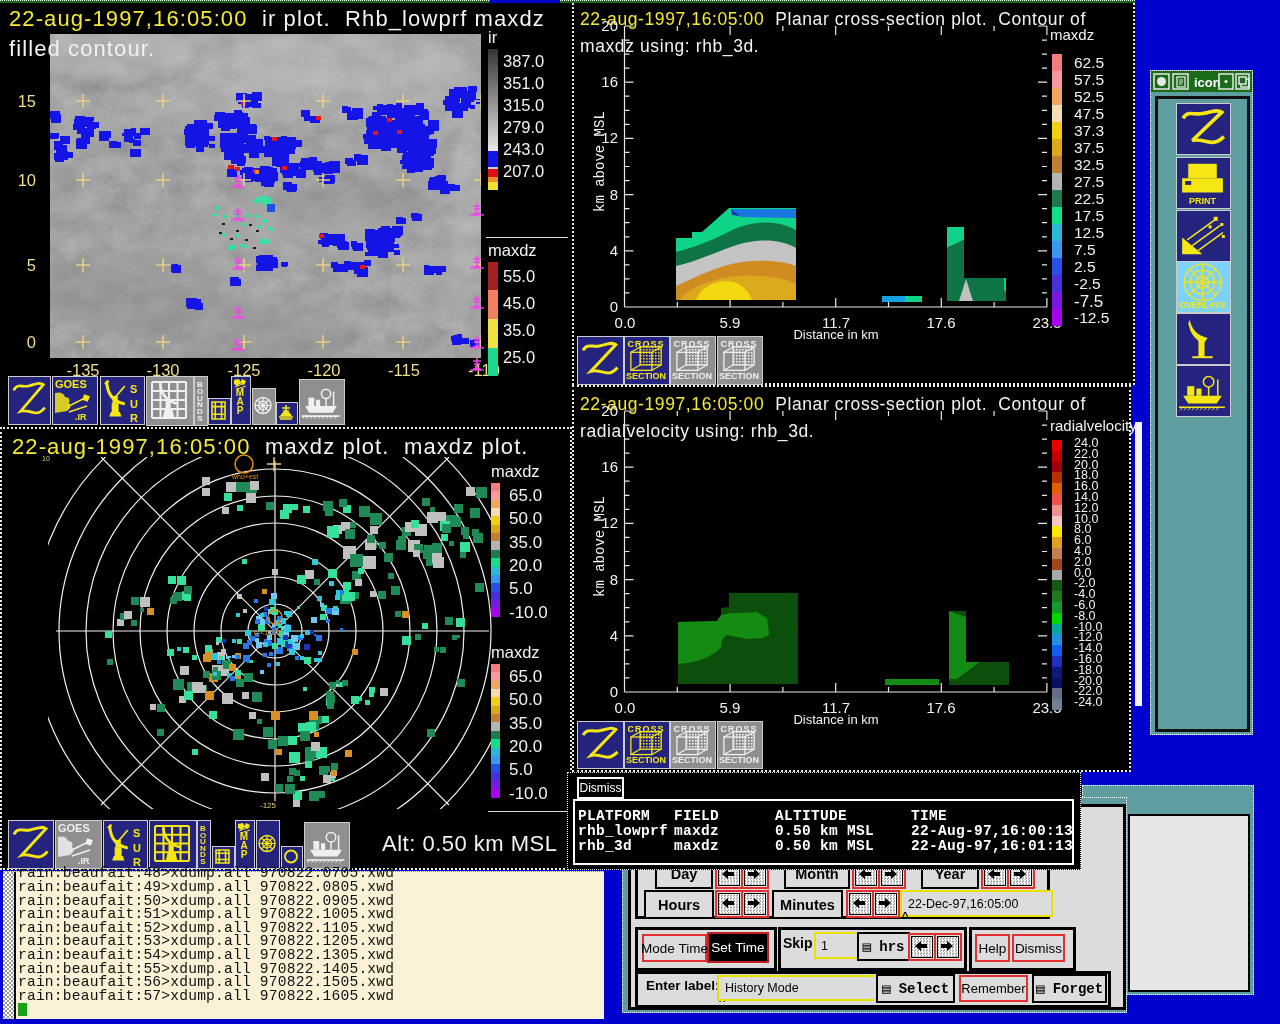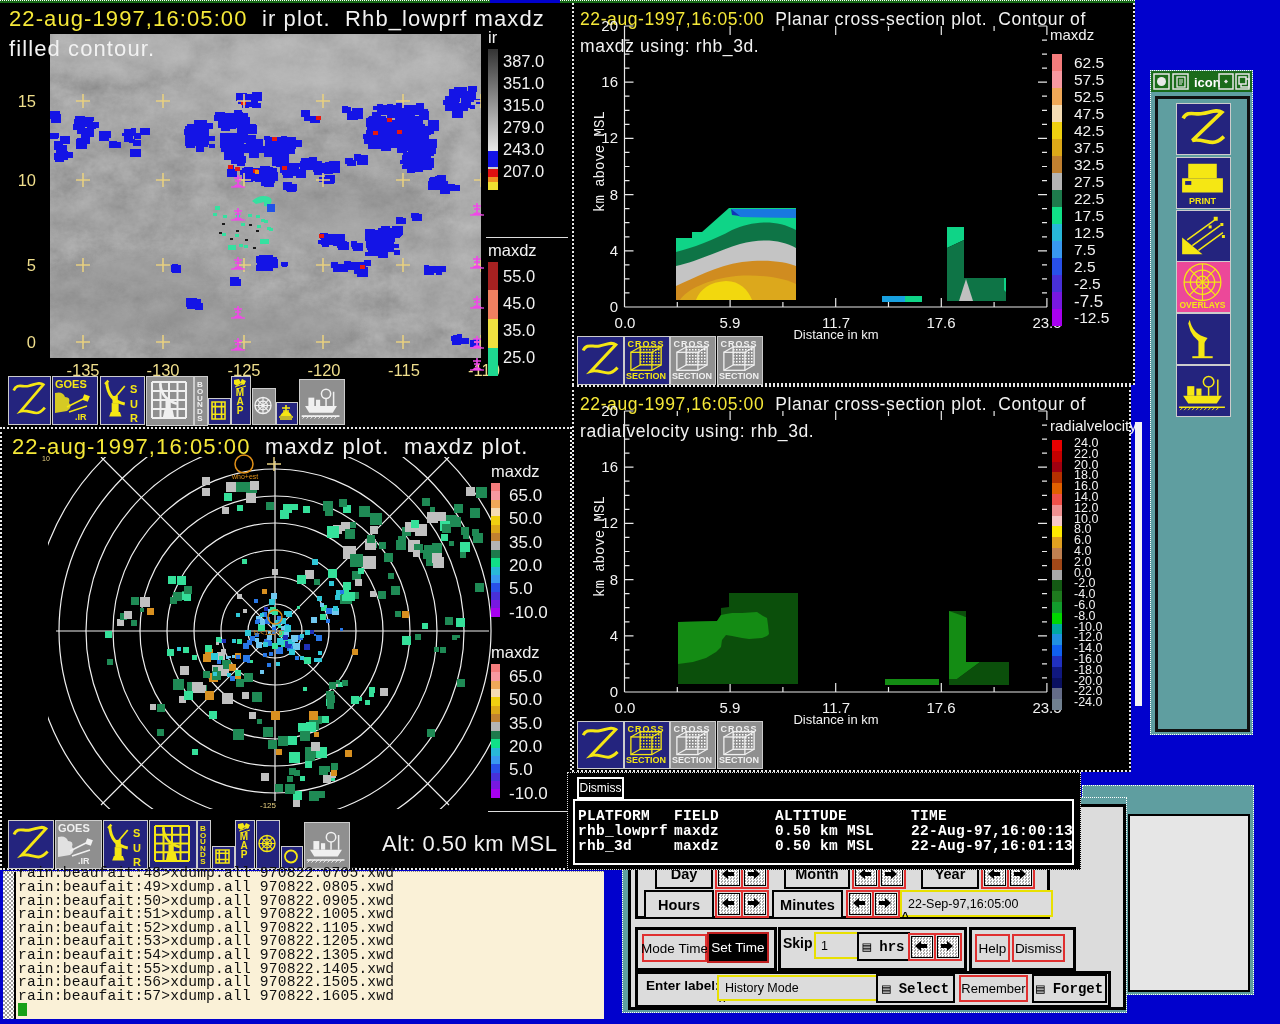--- a/index.html
+++ b/index.html
@@ -921,21 +921,21 @@
     <div class="w" style="left:478px;top:222px;width:10px;height:17px;background:#28B8D8"></div>
     <div class="w" style="left:478px;top:239px;width:10px;height:17px;background:#3898F0"></div>
     <div class="w" style="left:478px;top:256px;width:10px;height:17px;background:#2850E8"></div>
     <div class="w" style="left:478px;top:273px;width:10px;height:17px;background:#4830D8"></div>
     <div class="w" style="left:478px;top:290px;width:10px;height:17px;background:#7818E0"></div>
     <div class="w" style="left:478px;top:307px;width:10px;height:17px;background:#A800F0"></div>
     <div class="cbl" style="left:500px;top:52px;font-size:15.5px">62.5</div>
     <div class="cbl" style="left:500px;top:69px;font-size:15.5px">57.5</div>
     <div class="cbl" style="left:500px;top:86px;font-size:15.5px">52.5</div>
     <div class="cbl" style="left:500px;top:103px;font-size:15.5px">47.5</div>
-    <div class="cbl" style="left:500px;top:120px;font-size:15.5px">42.5</div>
+    <div class="cbl" style="left:500px;top:120px;font-size:15.5px">37.3</div>
     <div class="cbl" style="left:500px;top:137px;font-size:15.5px">37.5</div>
     <div class="cbl" style="left:500px;top:154px;font-size:15.5px">32.5</div>
     <div class="cbl" style="left:500px;top:171px;font-size:15.5px">27.5</div>
     <div class="cbl" style="left:500px;top:188px;font-size:15.5px">22.5</div>
     <div class="cbl" style="left:500px;top:205px;font-size:15.5px">17.5</div>
     <div class="cbl" style="left:500px;top:222px;font-size:15.5px">12.5</div>
     <div class="cbl" style="left:500px;top:239px;font-size:15.5px">7.5</div>
     <div class="cbl" style="left:500px;top:256px;font-size:15.5px">2.5</div>
     <div class="cbl" style="left:500px;top:273px;font-size:15.5px">-2.5</div>
     <div class="cbl" style="left:500px;top:290px;font-size:17px">-7.5</div>
@@ -1680,21 +1680,21 @@
         </svg>
       </div>
     </div>
     <div class="arr" style="left:249px;top:92px">
       <div>
         <svg width="18" height="18" viewBox="0 0 18 18" style="position:absolute;left:0;top:0">
           <path d="M15,9 l-6,-5 v3 h-6 v4 h6 v3 z" fill="#000"></path>
         </svg>
       </div>
     </div>
-    <div class="yfld" style="left:277px;top:92px;width:143px;height:23px;padding-left:6px">22-Sep-97,16:05:00</div>
+    <div class="yfld" style="left:277px;top:92px;width:143px;height:23px;padding-left:6px">22-Dec-97,16:05:00</div>
     <div class="w" style="left:279px;top:112px;color:#000;font-size:11px;font-weight:bold">^</div>
     <div class="w" style="left:193px;top:154px;color:#000;font-size:11px;font-weight:bold">^</div>
     <div class="w" style="left:96px;top:197px;color:#000;font-size:11px;font-weight:bold">^</div>
     <div class="grp" style="left:12px;top:129px;width:136px;height:38px"></div>
     <div class="rbtn" style="left:19px;top:136px;width:61px;height:24px">Mode Time</div>
     <div class="w" style="left:84px;top:134px;width:58px;height:27px;background:#000;border:2px solid #c02020;color:#fff;font-size:13.5px;display:flex;align-items:center;justify-content:center">Set Time</div>
     <div class="grp" style="left:155px;top:129px;width:183px;height:38px"></div>
     <div class="w bold" style="left:160px;top:137px;font-size:14px;color:#000">Skip</div>
     <div class="yfld" style="left:191px;top:134px;width:39px;height:23px;padding-left:5px">1</div>
     <div class="btn bold mono" style="left:234px;top:134px;width:49px;height:25px;font-size:14px">▤ hrs</div>
@@ -1770,21 +1770,21 @@
     <div class="w" style="left:25px;top:139px;width:53px;height:50px;background:#24247E;border:1px solid #ccc">
       <svg width="51" height="48" viewBox="0 0 51 48">
         <path d="M5.1000000000000005,26.400000000000002 L25.5,43.2 L5.1000000000000005,43.2 Z" fill="#F5E714"></path>
         <path d="M10.200000000000001,28.799999999999997 L38.25,8.64 M15.299999999999999,34.56 L43.35,14.399999999999999 M21.419999999999998,39.36 L45.9,21.6" stroke="#F5E714" stroke-width="1.5"></path>
         <rect x="36.72" y="5.76" width="4" height="4" fill="#F5E714"></rect>
         <rect x="43.35" y="12.0" width="3" height="3" fill="#F5E714"></rect>
         <rect x="31.62" y="14.399999999999999" width="3" height="3" fill="#F5E714"></rect>
         <rect x="44.88" y="24.0" width="3" height="3" fill="#F5E714"></rect>
       </svg>
     </div>
-    <div class="w" style="left:25px;top:190px;width:53px;height:50px;background:#ec4899;border:1px solid #ccc">
+    <div class="w" style="left:25px;top:190px;width:53px;height:50px;background:#7dd3fc;border:1px solid #ccc">
       <svg width="51" height="48" viewBox="0 0 51 48">
         <circle cx="25.5" cy="20.16" r="18.36" fill="none" stroke="#F5E714" stroke-width="1.3"></circle>
         <circle cx="25.5" cy="20.16" r="12.1176" fill="none" stroke="#F5E714" stroke-width="1.3"></circle>
         <circle cx="25.5" cy="20.16" r="6.0588" fill="none" stroke="#F5E714" stroke-width="1.3"></circle>
         <path d="M25.5,20.16 L43.9,20.2" stroke="#F5E714" stroke-width="1.2"></path>
         <path d="M25.5,20.16 L38.5,33.1" stroke="#F5E714" stroke-width="1.2"></path>
         <path d="M25.5,20.16 L25.5,38.5" stroke="#F5E714" stroke-width="1.2"></path>
         <path d="M25.5,20.16 L12.5,33.1" stroke="#F5E714" stroke-width="1.2"></path>
         <path d="M25.5,20.16 L7.1,20.2" stroke="#F5E714" stroke-width="1.2"></path>
         <path d="M25.5,20.16 L12.5,7.2" stroke="#F5E714" stroke-width="1.2"></path>

